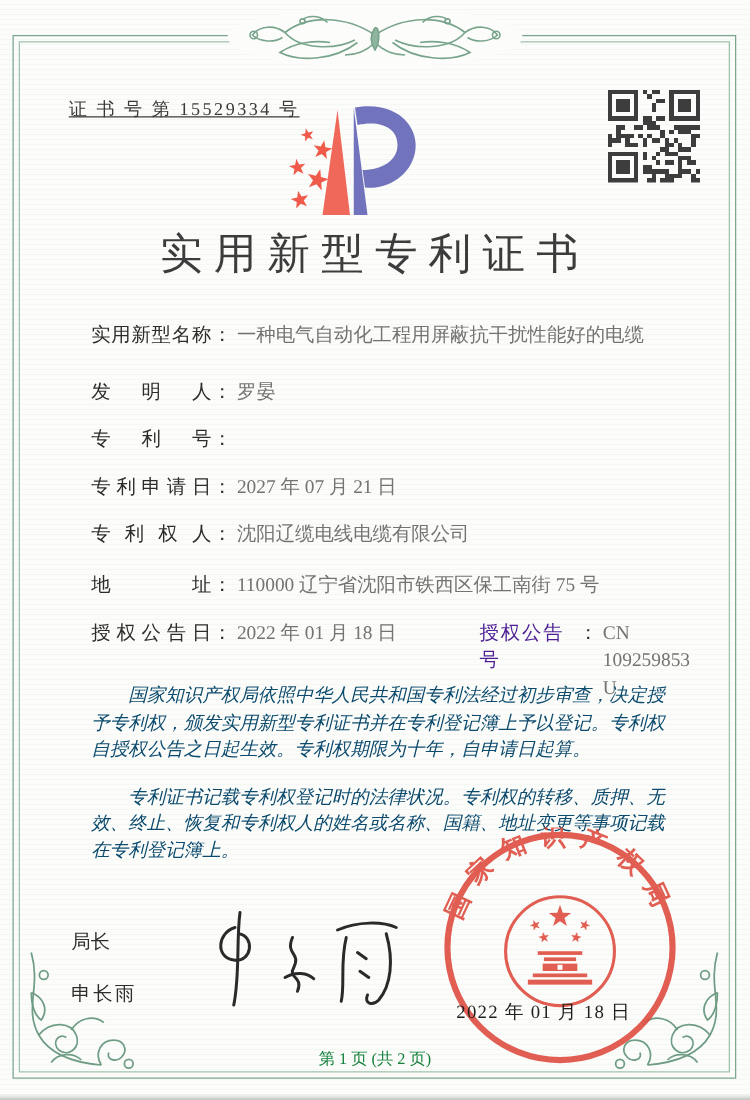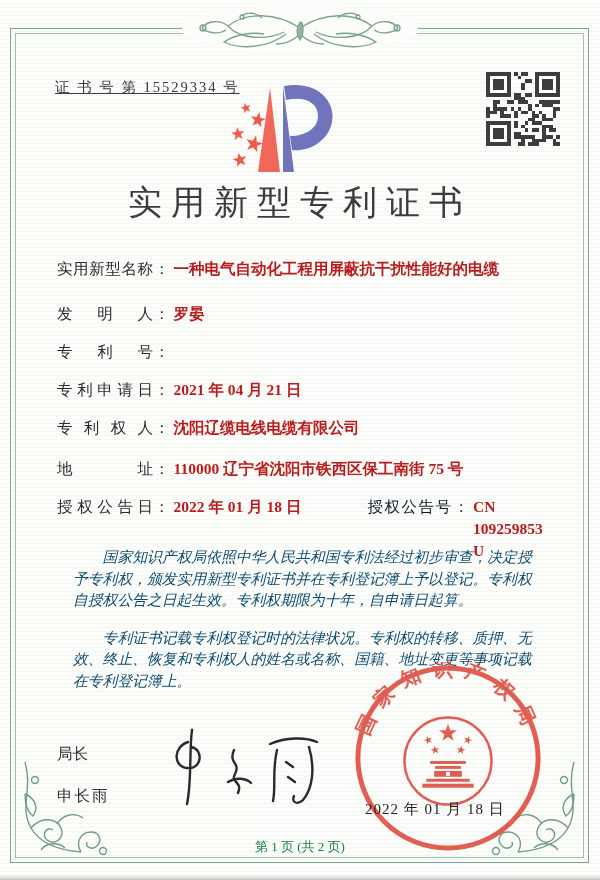--- a/index.html
+++ b/index.html
@@ -26,28 +26,28 @@
 
   .cert-no{position:absolute;left:55px;top:78px;font-size:14.5px;letter-spacing:2px;color:#3a3a3a;z-index:5;text-decoration:underline;}
   .logo{position:absolute;left:224px;top:74px;width:112px;height:100px;z-index:5;}
   .qr{position:absolute;left:486px;top:72px;width:74px;height:74px;z-index:5;}
   .qr svg{width:100%;height:100%;shape-rendering:crispEdges;}
 
   .title{position:absolute;left:0;right:0;top:180px;text-align:center;
     font-size:34px;letter-spacing:9px;color:#3c3c3c;font-weight:400;z-index:5;}
 
   .fields{position:absolute;left:57px;right:48px;top:258px;font-size:15.5px;z-index:5;}
-  .row{display:flex;line-height:22px;margin-bottom:16px;}
+  .row{display:flex;line-height:22px;margin-bottom:16px;margin-left:16px;}
   .row.mb-lg{margin-bottom:23px;}
   .row.mb-md{margin-bottom:19px;}
   .lbl{width:96px;flex:0 0 96px;text-align:justify;text-align-last:justify;color:#2c2c2c;}
   .colon{padding:0 4px 0 1px;}
-  .val{flex:1;color:#b91c1c;font-weight:bold;}
+  .val{flex:1;color:#737373;}
   .pair2{display:flex;margin-left:26px;}
-  .lbl2{letter-spacing:1.5px;color:#0f172a;}
+  .lbl2{letter-spacing:1.5px;color:#4c1d95;}
   .val-fixed{flex:0 0 168px;}
 
   .paras{position:absolute;left:57px;right:50px;top:531px;z-index:5;}
   .paras p{margin:16px;font-size:14.8px;line-height:21.5px;text-indent:2em;
     font-style:italic;color:#0c4a6e;}
 
   .signer{position:absolute;left:57px;top:744px;font-size:15.5px;line-height:20px;z-index:6;}
   .signer .name{margin-top:22px;letter-spacing:2px;}
   .signature{position:absolute;left:158px;top:720px;width:185px;height:92px;z-index:6;}
 
@@ -269,21 +269,21 @@
         <span class="colon">：</span>
       <span class="val">罗晏</span>
     </div>
     <div class="row">
       <span class="lbl">专利号</span>
         <span class="colon">：</span>
     </div>
     <div class="row">
       <span class="lbl">专利申请日</span>
         <span class="colon">：</span>
-      <span class="val">2021 年 04 月 21 日</span>
+      <span class="val">2027 年 07 月 21 日</span>
     </div>
     <div class="row mb-md">
       <span class="lbl">专利权人</span>
         <span class="colon">：</span>
       <span class="val">沈阳辽缆电线电缆有限公司</span>
     </div>
     <div class="row">
       <span class="lbl">地址</span>
         <span class="colon">：</span>
       <span class="val">110000 辽宁省沈阳市铁西区保工南街 75 号</span>

